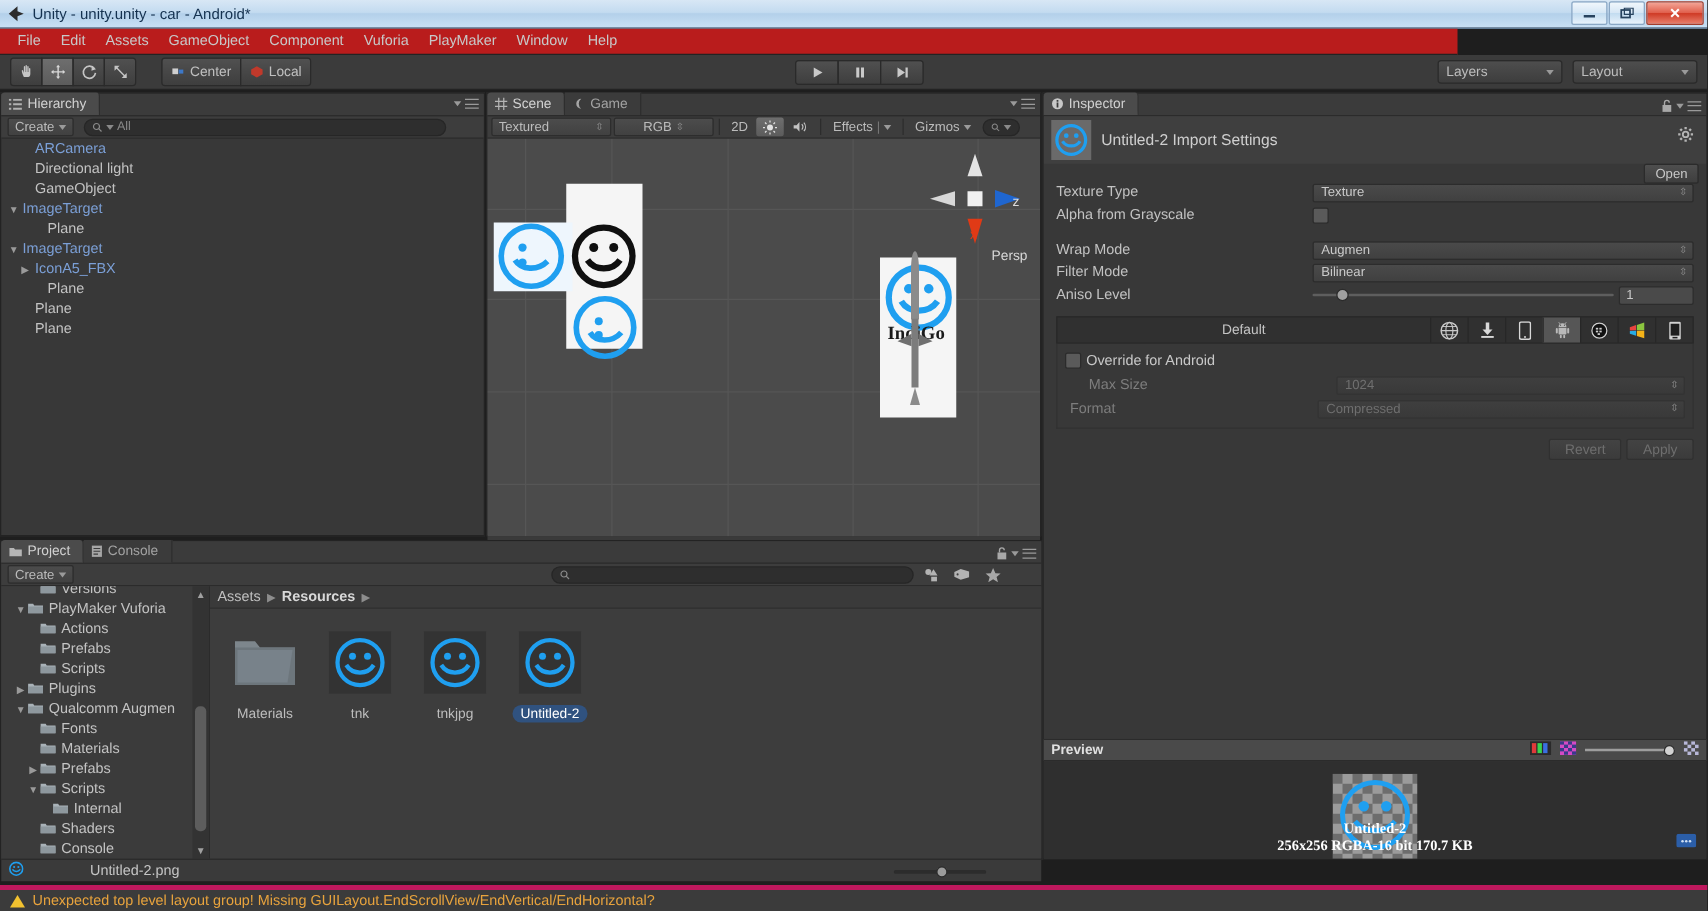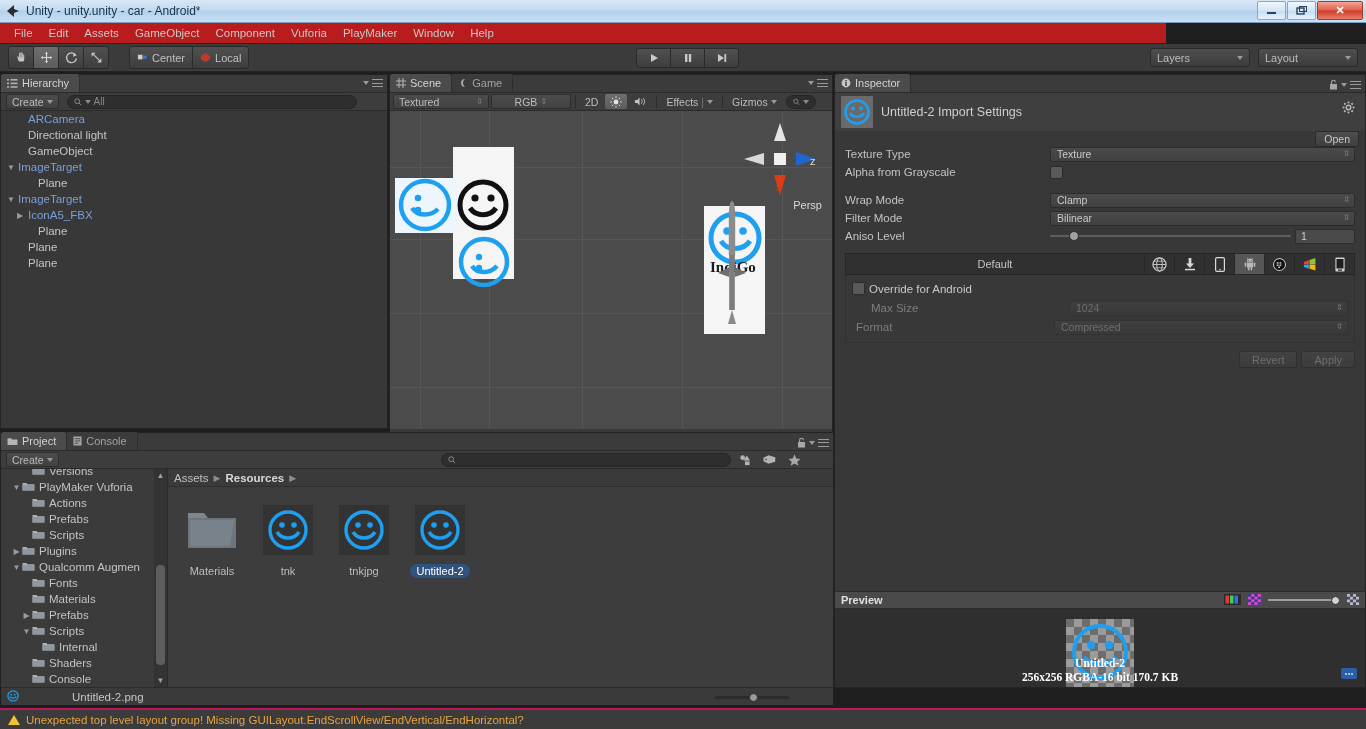--- a/index.html
+++ b/index.html
@@ -203,21 +203,21 @@
   .mini-slider .bar { width:100%;height:3px;background:#2c2c2c;border-radius:2px; }
   .mini-slider .knob { position:absolute; left:46%; width:9px;height:9px;border-radius:50%;background:#9b9b9b;border:1px solid #2b2b2b; }
 
   .scrollbar-v { position:absolute; right:0; top:0; width:13px; bottom:0; background:#333; }
   .scrollbar-v .thumb { position:absolute; left:2px; width:9px; background:#5d5d5d; border-radius:4px; }
   .scroll-arrow { position:absolute; left:2px; width:9px; height:9px; color:#a0a0a0; font-size:8px; text-align:center; line-height:9px; }
 
   
   .statusbar {
     position:absolute; left:0; bottom:0; width:1366px; height:21px;
-    background:#3b3b3b; border-top:2px solid #be185d;
+    background:#3b3b3b; border-top:4px solid #be185d;
     display:flex; align-items:center; padding-left:8px; gap:6px;
   }
   .status-text { color:#e8a33d; font-size:11.5px; }
   .warn-tri { width:0;height:0;border-left:6px solid transparent;border-right:6px solid transparent;border-bottom:10px solid #f2c230; }
 </style>
 </head>
 <body>
 
 <div id="app">
 
@@ -638,21 +638,21 @@
               <span class="updown">⇳</span>
             </div>
           </div>
           <div class="prop-row">
             <div class="prop-label">Alpha from Grayscale</div>
             <span class="checkbox"></span>
           </div>
           <div class="prop-row" style="margin-top: 10px;">
             <div class="prop-label">Wrap Mode</div>
             <div class="field">
-              <span>Clamp</span>
+              <span>Augmen</span>
               <span class="updown">⇳</span>
             </div>
           </div>
           <div class="prop-row">
             <div class="prop-label">Filter Mode</div>
             <div class="field">
               <span>Bilinear</span>
               <span class="updown">⇳</span>
             </div>
           </div>

